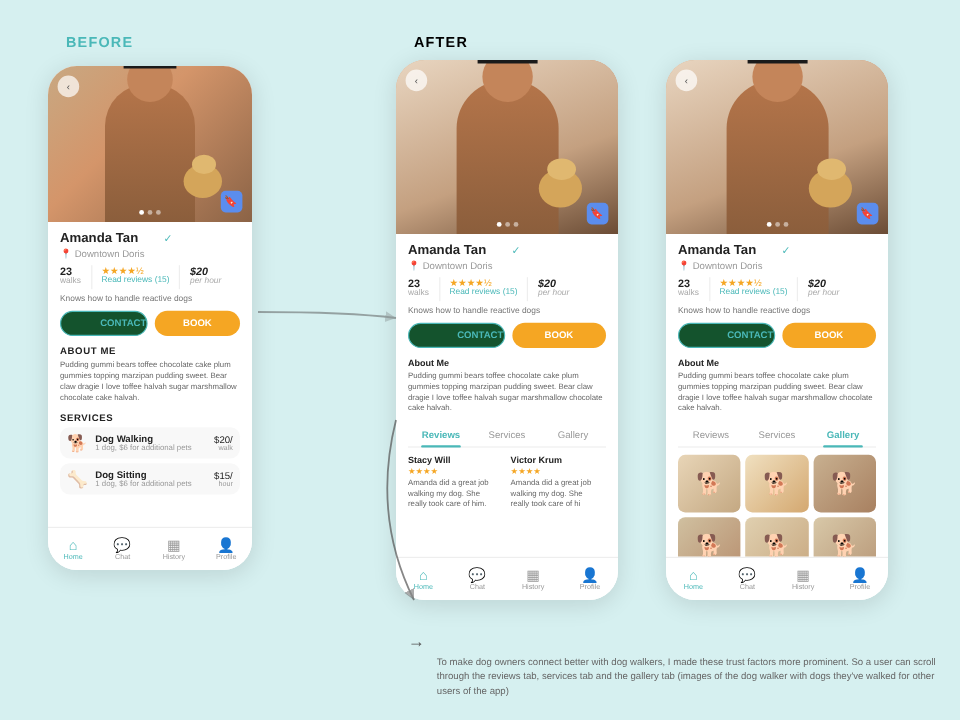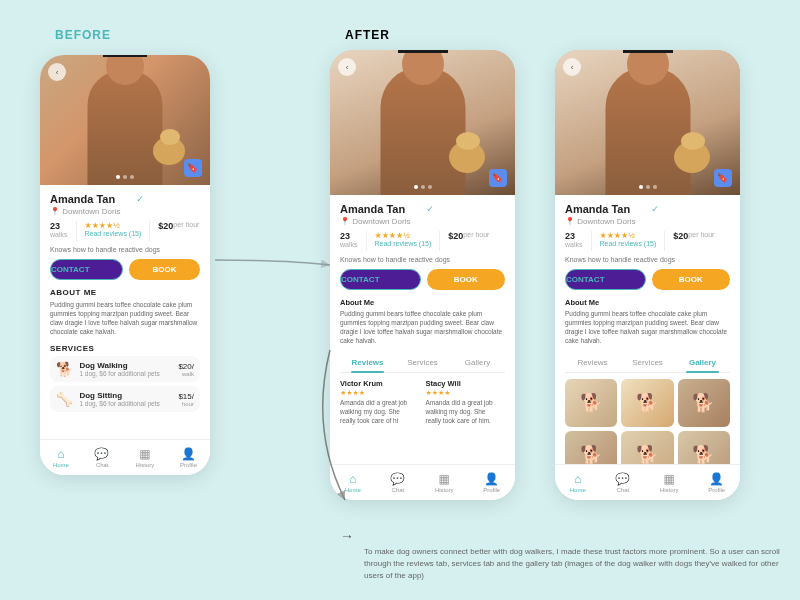--- a/index.html
+++ b/index.html
@@ -187,20 +187,22 @@
       color: #f5a623;
     }
 
     .star-sub {
       font-size: 7px;
       color: #4ab8b8;
     }
 
     .price-item {
       display: flex;
+      flex-direction: column;
+      font-style: italic;
     }
 
     .price-num {
       font-size: 9px;
       font-weight: 700;
       color: #222;
     }
 
     .price-label {
       font-size: 7px;
@@ -215,28 +217,28 @@
 
     .btn-row {
       display: flex;
       gap: 6px;
       margin-bottom: 8px;
     }
 
     .btn-contact {
       flex: 1;
       padding: 5px 0;
-      background: #4c1d95;
+      background: #14532d;
       border: 1.5px solid #4ab8b8;
       color: #4ab8b8;
       border-radius: 20px;
       font-size: 8px;
       font-weight: 700;
       cursor: pointer;
-      text-align: left;
+      text-align: right;
     }
 
     .btn-book {
       flex: 1;
       padding: 5px 0;
       background: #f5a623;
       border: none;
       color: white;
       border-radius: 20px;
       font-size: 8px;
@@ -680,28 +682,28 @@
 
     <div class="tabs-row">
       <div class="tab-item active">Reviews</div>
       <div class="tab-item">Services</div>
       <div class="tab-item">Gallery</div>
     </div>
 
     <div class="reviews-container">
       <div style="display:flex;gap:6px;">
         <div class="review-card">
+          <div class="reviewer-name">Stacy Will</div>
+          <div class="reviewer-stars">★★★★</div>
+          <div class="reviewer-text">Amanda did a great job walking my dog. She really took care of him.</div>
+        </div>
+        <div class="review-card">
           <div class="reviewer-name">Victor Krum</div>
           <div class="reviewer-stars">★★★★</div>
           <div class="reviewer-text">Amanda did a great job walking my dog. She really took care of hi</div>
-        </div>
-        <div class="review-card">
-          <div class="reviewer-name">Stacy Will</div>
-          <div class="reviewer-stars">★★★★</div>
-          <div class="reviewer-text">Amanda did a great job walking my dog. She really took care of him.</div>
         </div>
       </div>
     </div>
   </div>
 
   <div class="bottom-nav">
     <div class="nav-item">
       <span class="nav-icon active">⌂</span>
       <span class="nav-label active">Home</span>
     </div>

